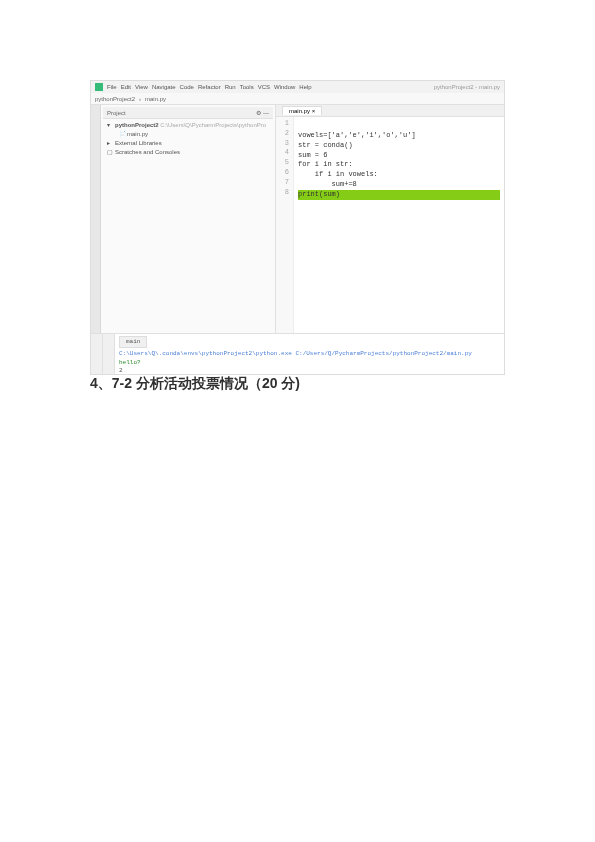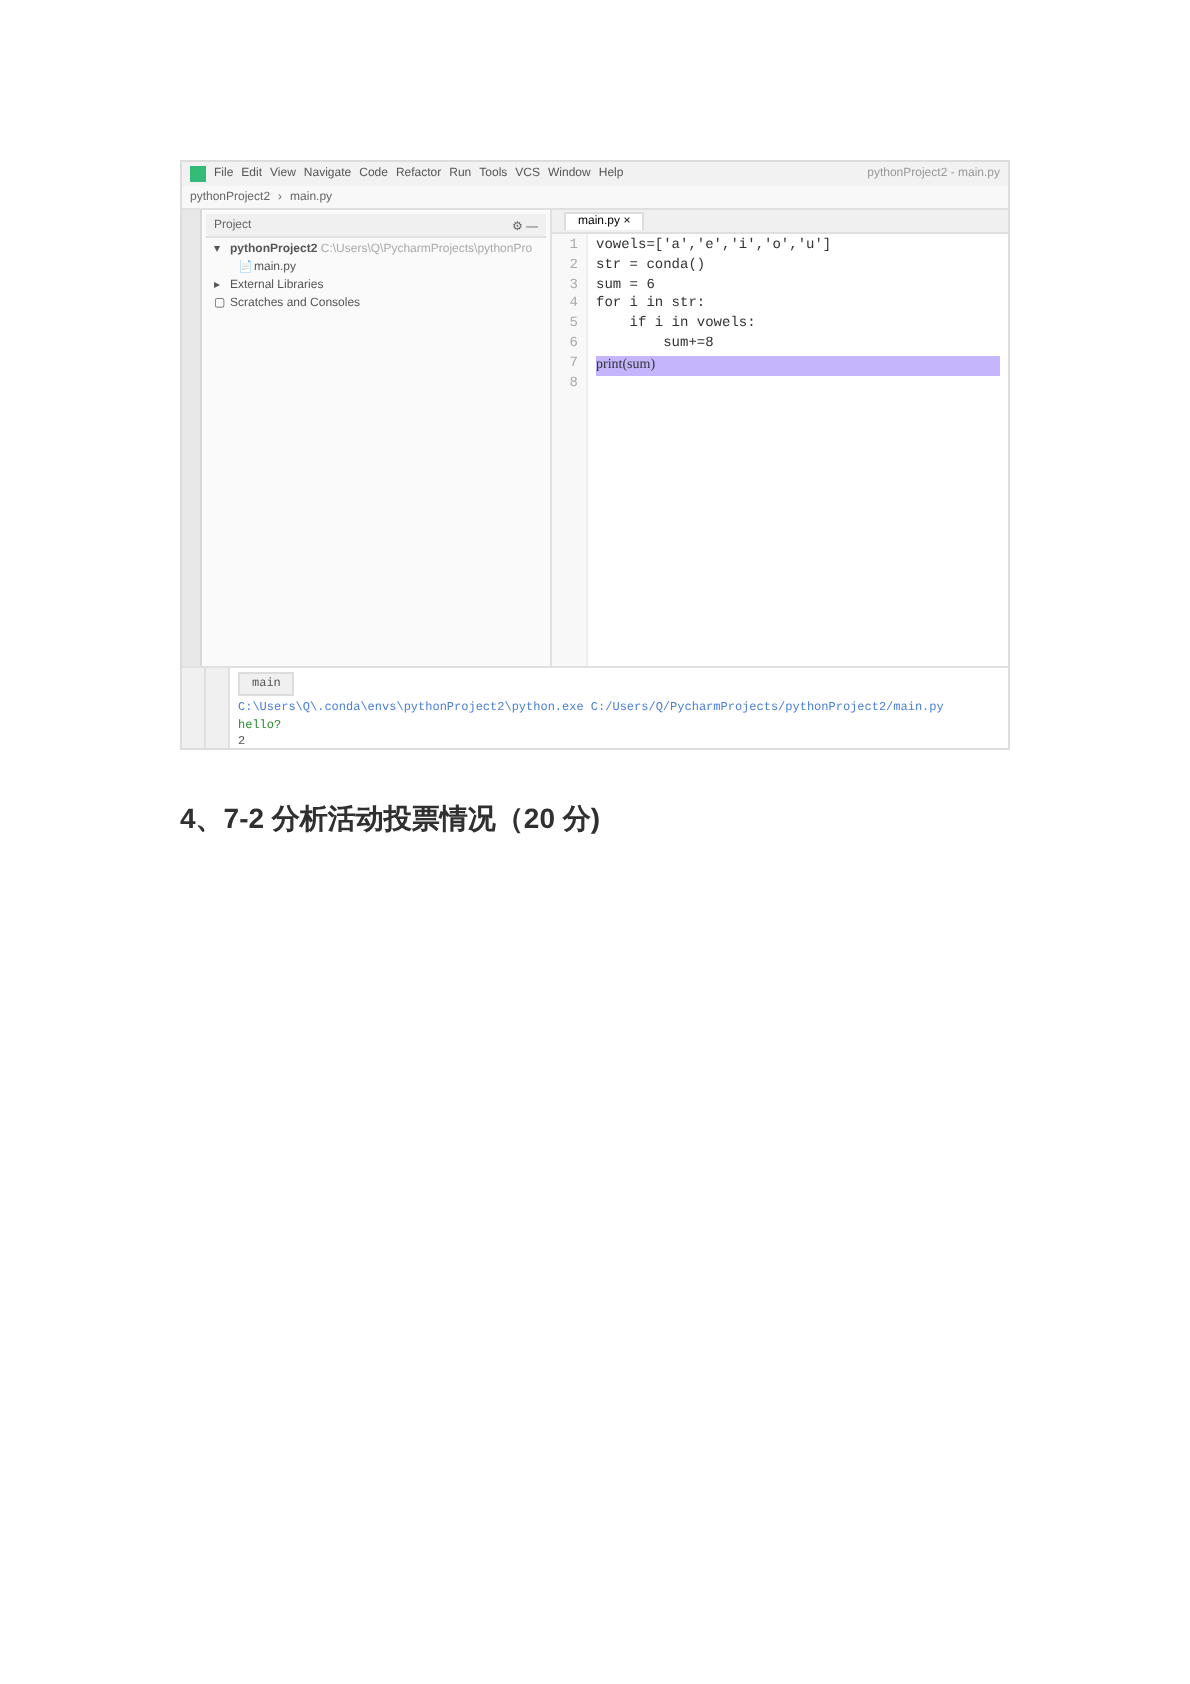--- a/index.html
+++ b/index.html
@@ -101,26 +101,26 @@
     width: 18px;
     background: #f8f8f8;
     color: #aaa;
     text-align: right;
     padding: 2px 4px 2px 0;
     border-right: 1px solid #eee;
     line-height: 1.4;
   }
   .ss-lines {
     flex: 1;
-    padding: 2px 4px;
+    padding: 14px 4px;
     line-height: 1.4;
     color: #333;
   }
   .ss-line { white-space: pre; }
-  .ss-line.highlight { background: #c4b5fd; font-family: Liberation Serif, serif; }
+  .ss-line.highlight { background: #84cc16; }
   .ss-bottom {
     height: 43px;
     background: #fff;
     border-top: 1px solid #e0e0e0;
     font-size: 6px;
     display: flex;
   }
   .ss-tool-col {
     width: 12px;
     background: #f0f0f0;
@@ -137,21 +137,20 @@
     background: #f0f0f0;
     padding: 1px 6px;
     display: inline-block;
     border: 1px solid #ddd;
     margin-bottom: 2px;
   }
   .ss-console-line { white-space: nowrap; overflow: hidden; }
   .ss-console-line.blue { color: #4a7fd6; }
   .ss-console-line.green { color: #2a8a2a; }
   .article-heading {
-    margin-top: 26px;
     font-size: 14px;
     font-weight: bold;
     color: #303030;
   }
   .article-sub {
     margin-top: 18px;
     font-size: 13px;
     font-weight: bold;
     color: #303030;
   }

